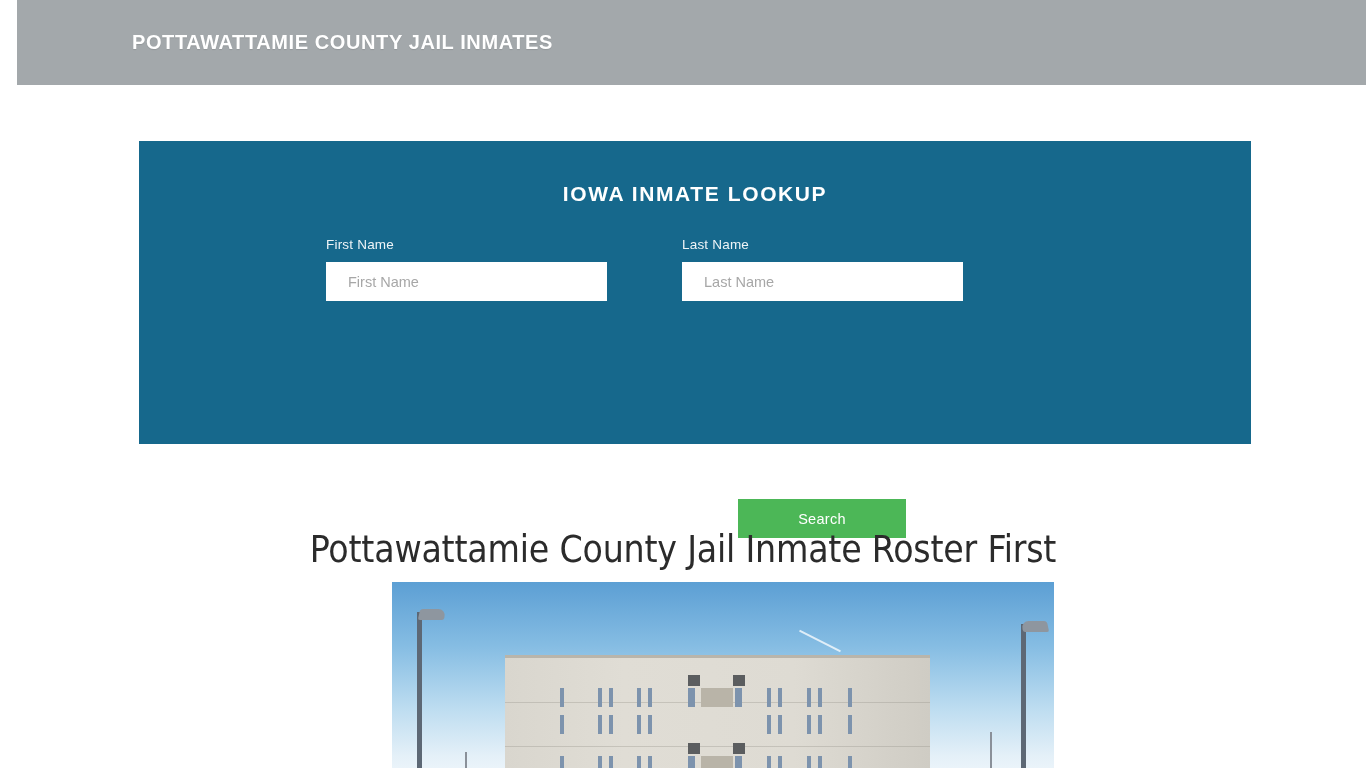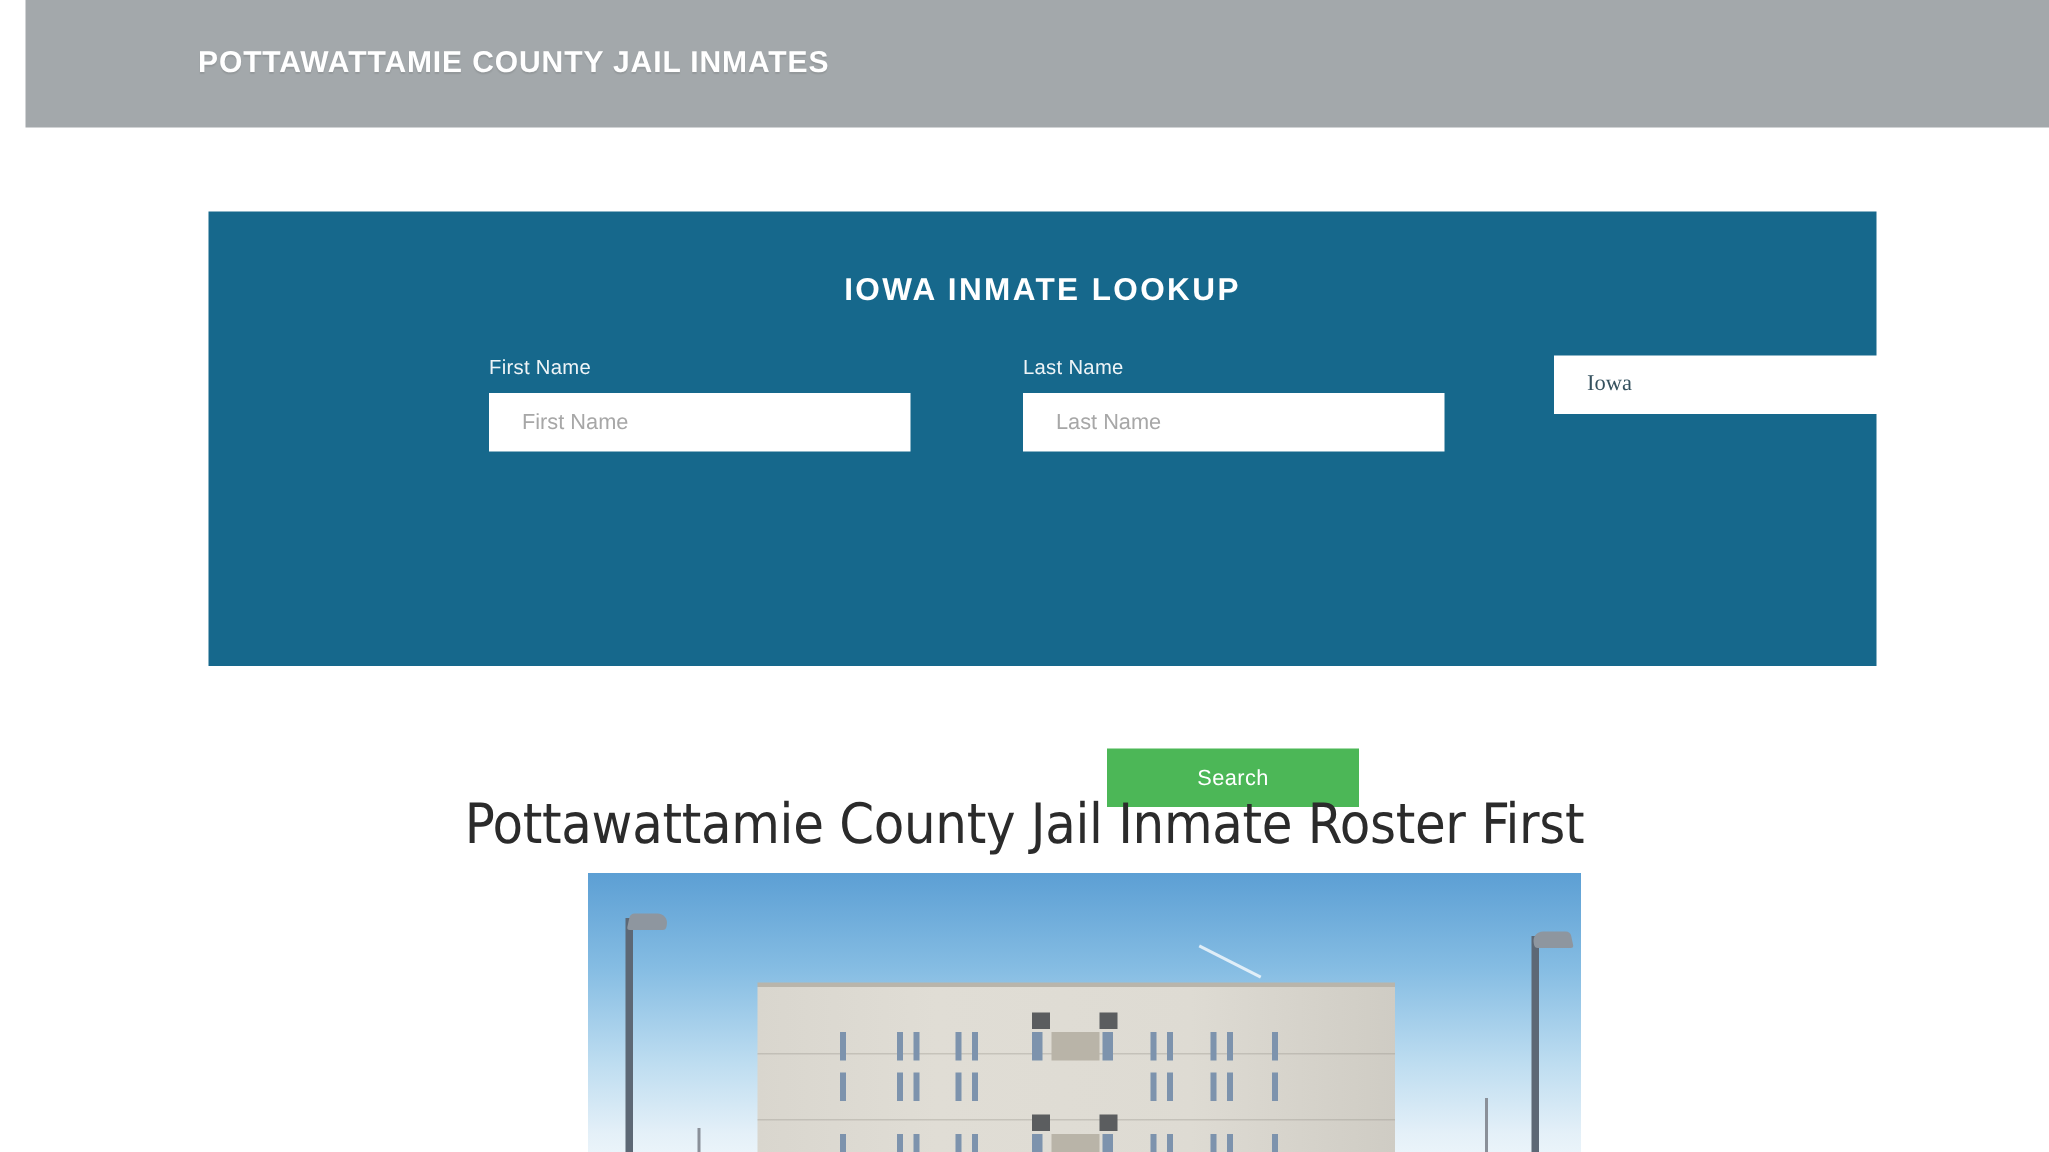--- a/index.html
+++ b/index.html
@@ -218,21 +218,20 @@
     <div class="field-label">First Name</div>
     <input class="field-input" type="text" placeholder="First Name" style="">
   </div>
 
   <div class="field" id="field-last">
     <div class="field-label">Last Name</div>
     <input class="field-input" type="text" placeholder="Last Name" style="">
   </div>
 
   <div class="field" id="field-state">
-    <input class="field-select" type="text" readonly="" value="Iowa" style="">
   </div>
 
   <button class="search-button">Search</button>
 </section>
 
 <h1 class="page-title">Pottawattamie County Jail Inmate Roster First</h1>
 
 <figure class="hero-figure">
   <div class="hero-photo">
     <div class="contrail"></div>

